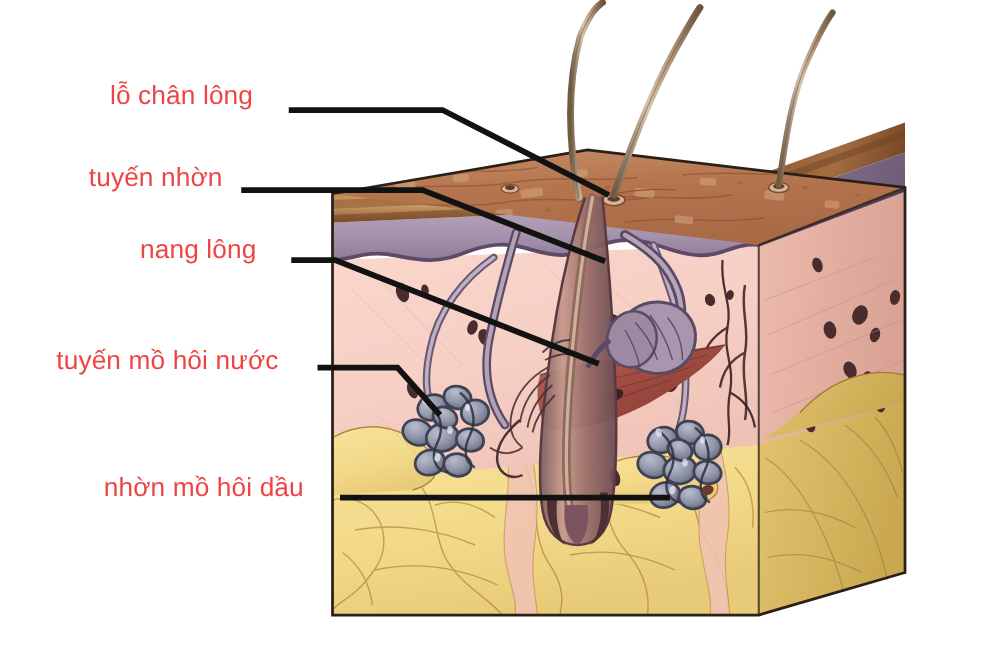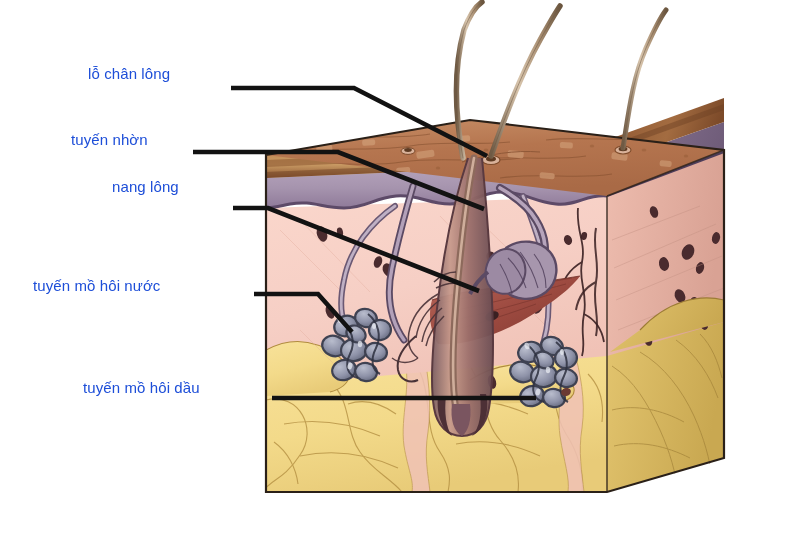--- a/index.html
+++ b/index.html
@@ -21,30 +21,30 @@
   #diagram-svg {
     position: absolute;
     left: 0;
     top: 0;
     width: 800px;
     height: 534px;
   }
   .label-text {
     position: absolute;
     font-family: "Liberation Sans", sans-serif;
-    font-size: 15px;
-    color: #1d4ed8;
+    font-size: 21px;
+    color: #ef4444;
     white-space: nowrap;
     letter-spacing: 0.1px;
     line-height: 1;
   }
   #label-pore      { left: 88px;  top: 66px; }
   #label-sebaceous { left: 71px;  top: 132px; }
-  #label-follicle  { left: 112px; top: 179px; }
-  #label-eccrine   { left: 33px;  top: 278px; }
+  #label-follicle  { left: 112px; top: 189px; }
+  #label-eccrine   { left: 45px;  top: 278px; }
   #label-apocrine  { left: 83px;  top: 380px; }
 </style>
 </head>
 <body>
 
 <div id="stage">
 
   <svg id="diagram-svg" viewBox="0 0 800 534">
     <defs>
 
@@ -492,15 +492,15 @@
   </svg>
 
   <div class="label-text" id="label-pore">lỗ chân lông</div>
 
   <div class="label-text" id="label-sebaceous">tuyến nhờn</div>
 
   <div class="label-text" id="label-follicle">nang lông</div>
 
   <div class="label-text" id="label-eccrine">tuyến mồ hôi nước</div>
 
-  <div class="label-text" id="label-apocrine">tuyến mồ hôi dầu</div>
+  <div class="label-text" id="label-apocrine">nhờn mồ hôi dầu</div>
 
 </div>
 
 </body></html>

